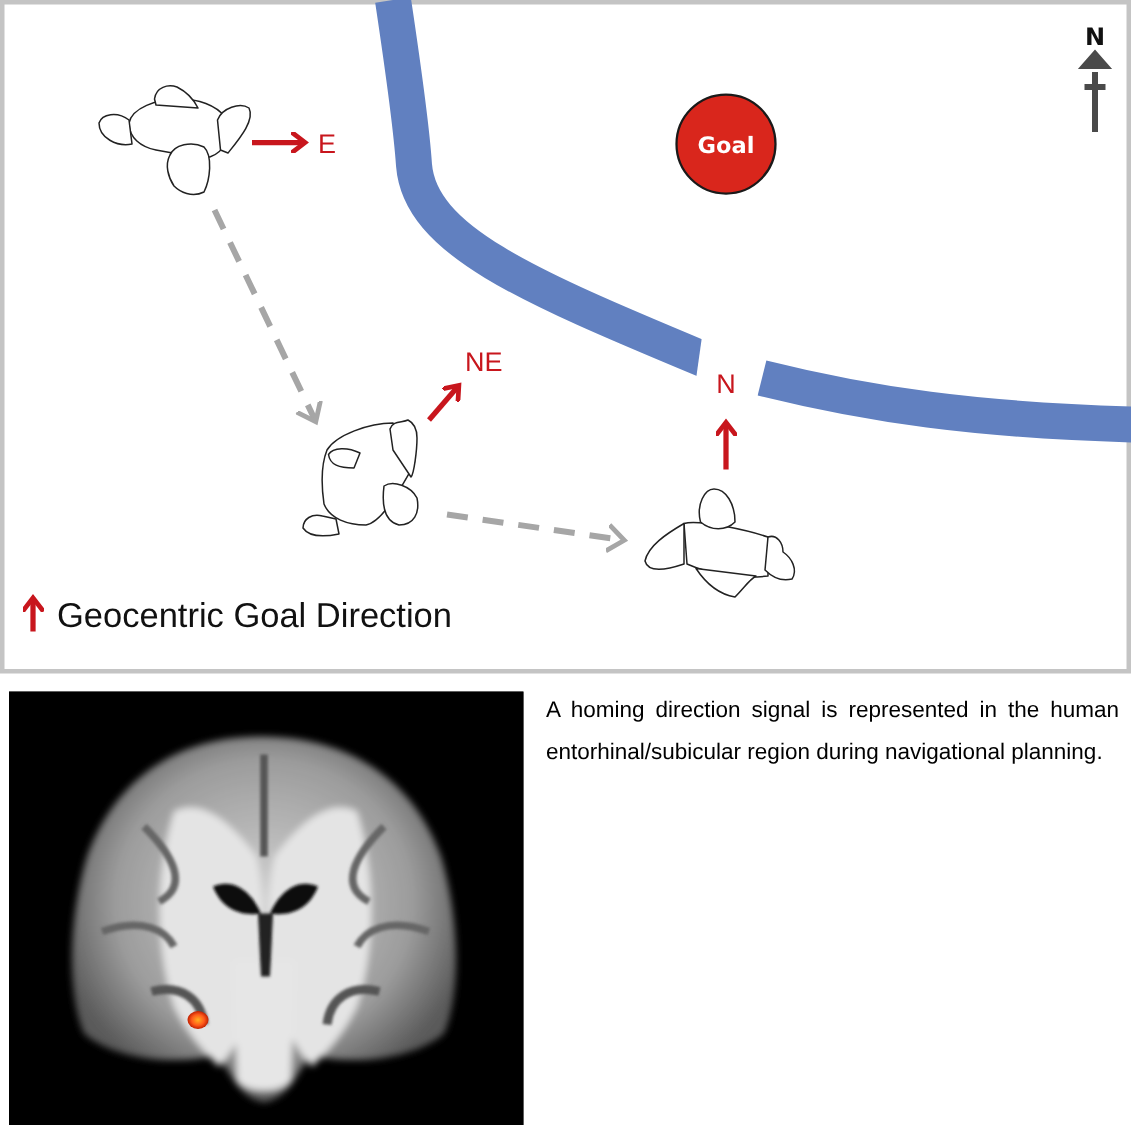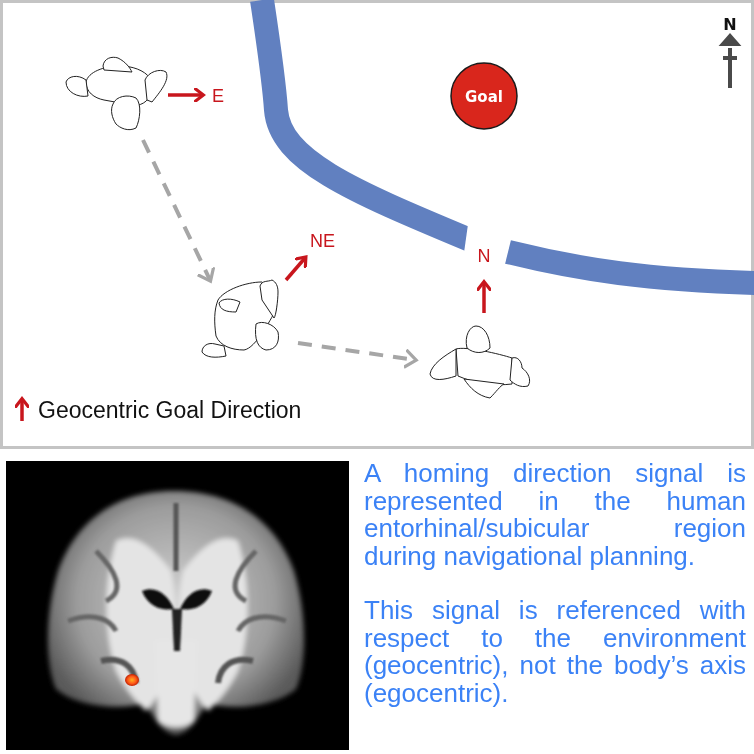--- a/index.html
+++ b/index.html
@@ -11,21 +11,21 @@
   #map-svg { position: absolute; left: -3px; top: -3px; }
   .dir-label { fill: #c8161d; font-family: "Liberation Sans", sans-serif; font-size: 18px; }
   .legend-label { font-family: "Liberation Sans", sans-serif; font-size: 23px; fill: #111; }
   .goal-label { fill: #ffffff; font-family: "DejaVu Sans", sans-serif; font-weight: bold; font-size: 15px; }
   .north-label { fill: #111; font-family: "DejaVu Sans", sans-serif; font-weight: bold; font-size: 16px; }
   #brain-panel {
     position: absolute; left: 6px; top: 461px; width: 343px; height: 289px; background: #000;
   }
   #caption {
     position: absolute; left: 364px; top: 460px; width: 382px;
-    font-family: "Liberation Sans", sans-serif; font-size: 26px; line-height: 27.5px; color: #3b82f6;
+    font-family: "Liberation Sans", sans-serif; font-size: 15px; line-height: 27.5px; color: #000000;
     text-align: justify;
   }
   #caption p { margin: 0; text-align: justify; text-align-last: left; }
   #caption p + p { margin-top: 27px; }
 </style>
 </head>
 <body>
 
 <div id="map-panel">
   <svg id="map-svg" width="754" height="449" viewBox="0 0 754 449" xmlns="http://www.w3.org/2000/svg">
@@ -135,14 +135,13 @@
       <path d="M280,160 C252,150 237,160 232,170" stroke="#666" stroke-width="5" fill="none"></path>
       <path d="M95,200 C115,195 128,205 130,222" stroke="#555" stroke-width="6" fill="none"></path>
       <path d="M247,200 C227,195 214,205 212,222" stroke="#555" stroke-width="6" fill="none"></path>
     </g>
     <ellipse cx="126" cy="219" rx="7" ry="6" fill="url(#actGrad)"></ellipse>
   </svg>
 </div>
 
 <div id="caption">
   <p>A homing direction signal is represented in the human entorhinal/subicular region during navigational planning.</p>
-  <p>This signal is referenced with respect to the environment (geocentric), not the body’s axis (egocentric).</p>
 </div>
 
 </body></html>

